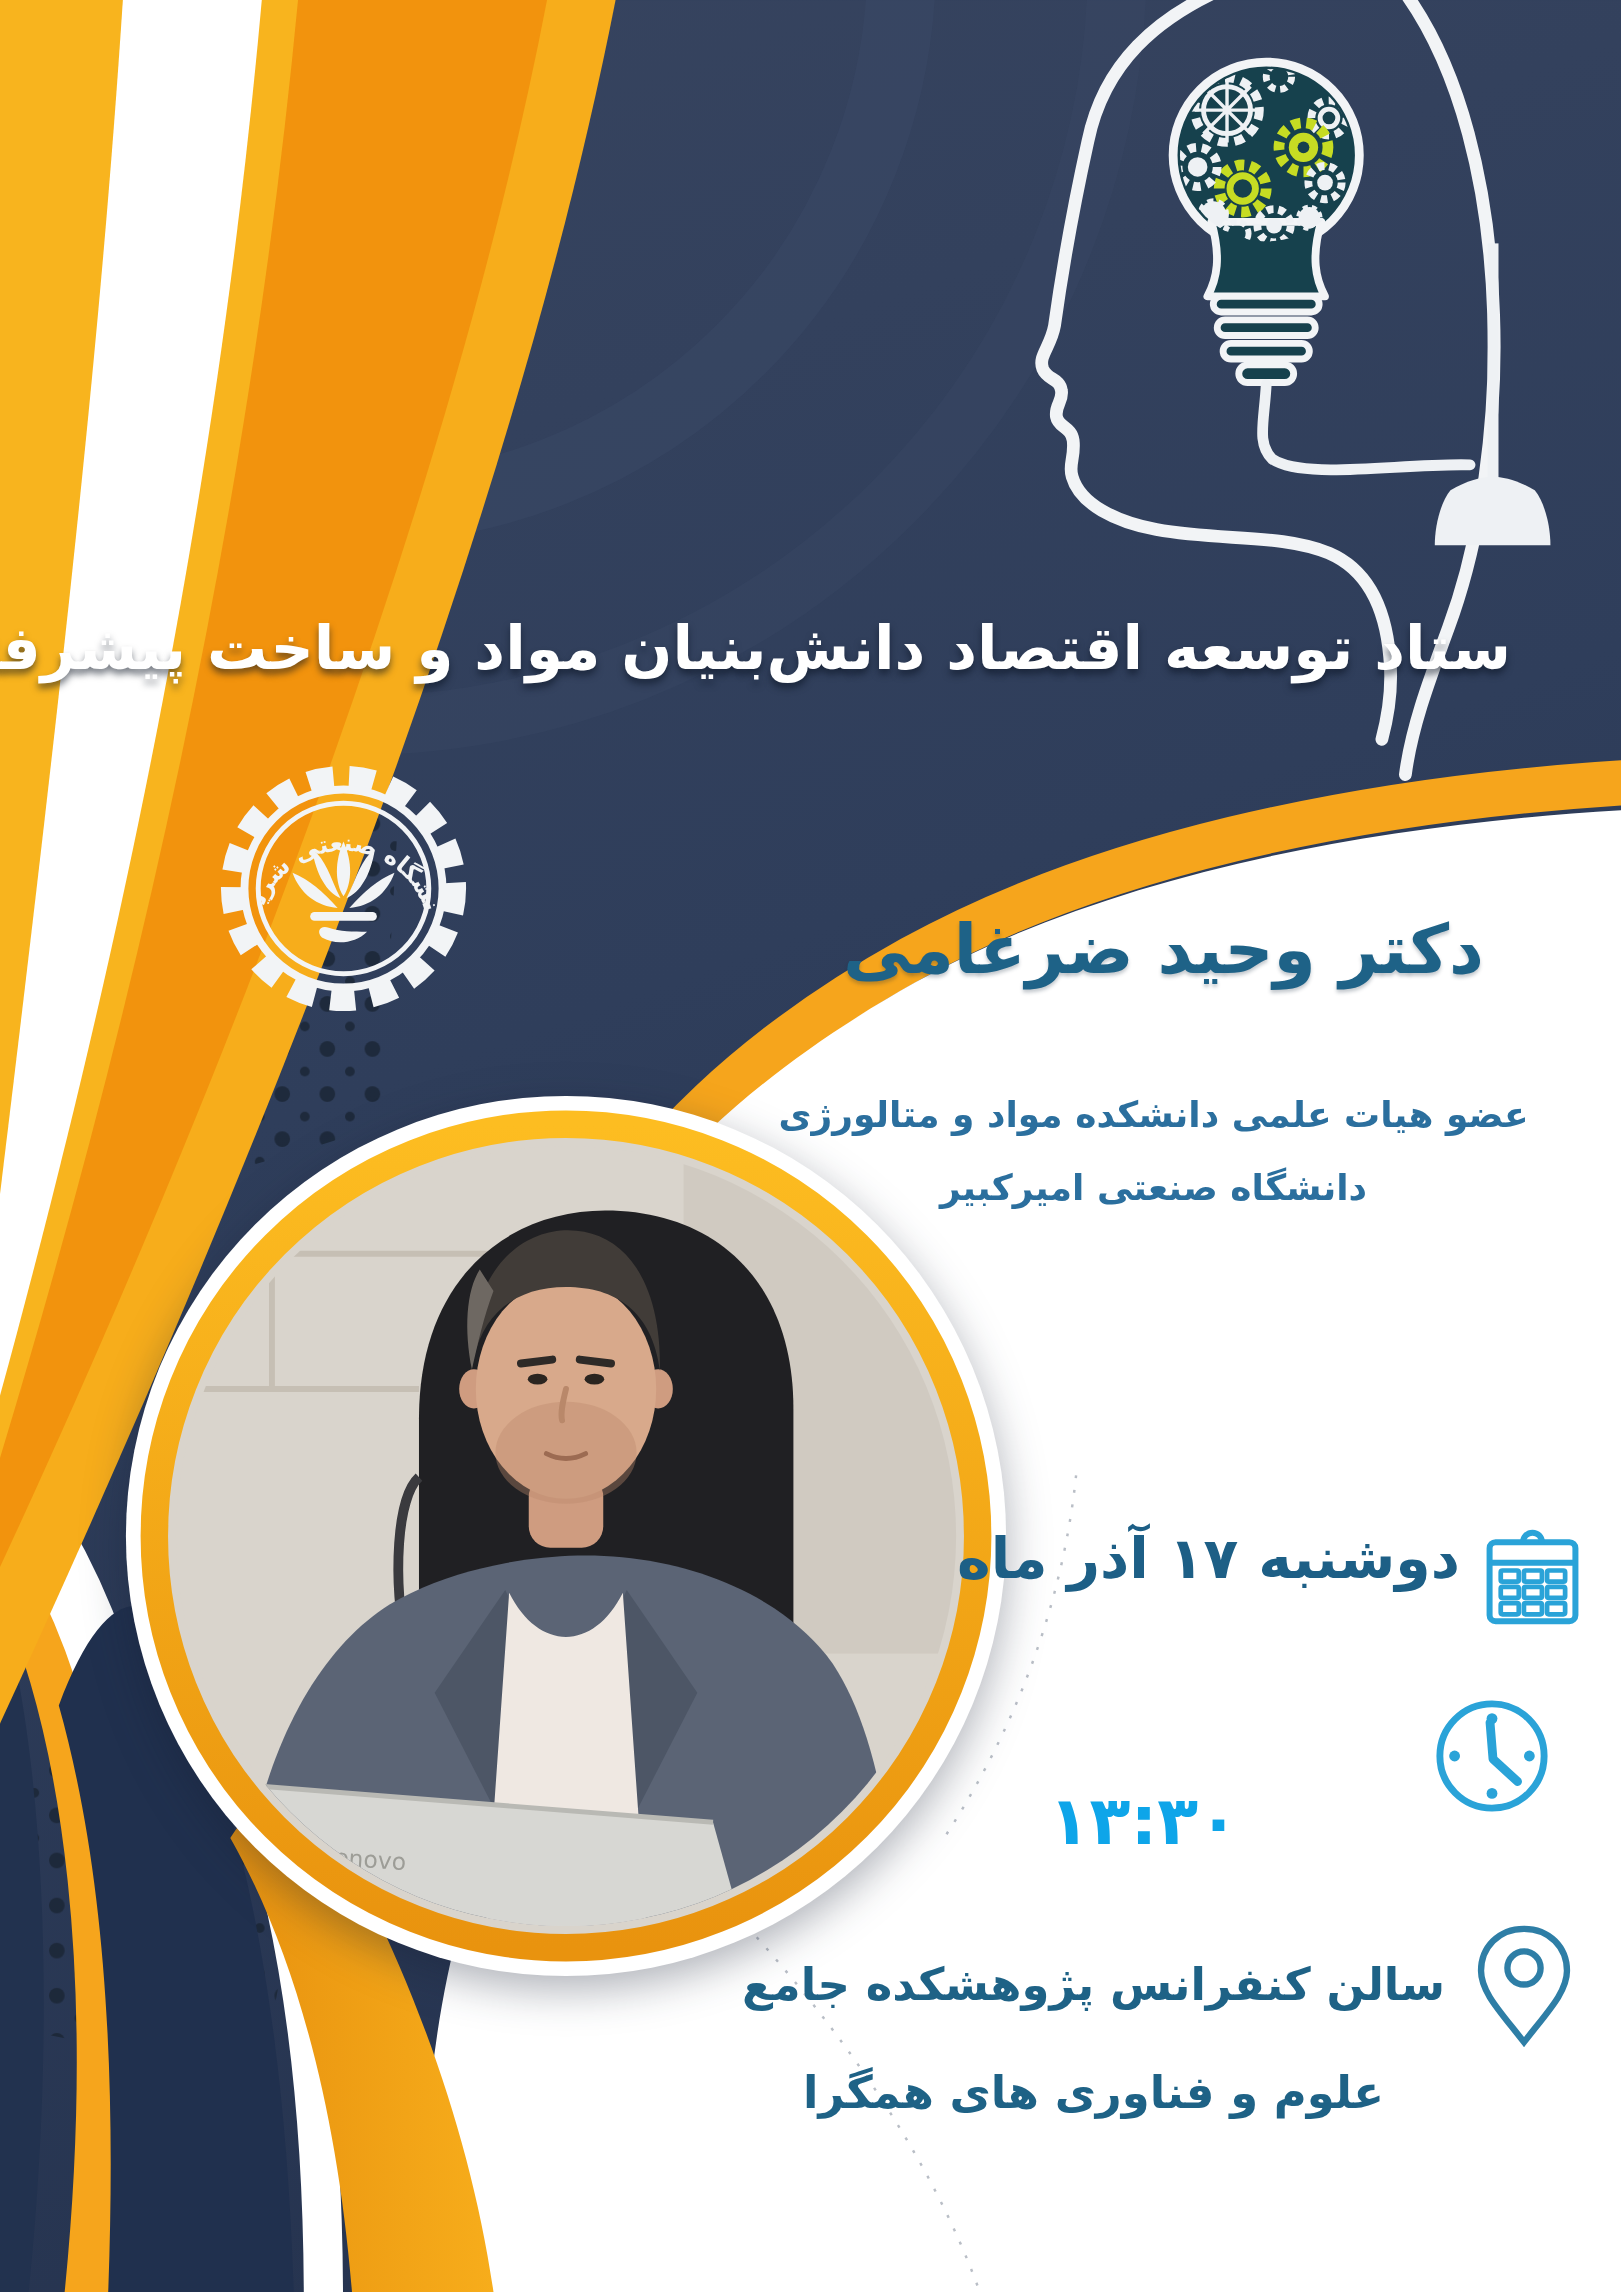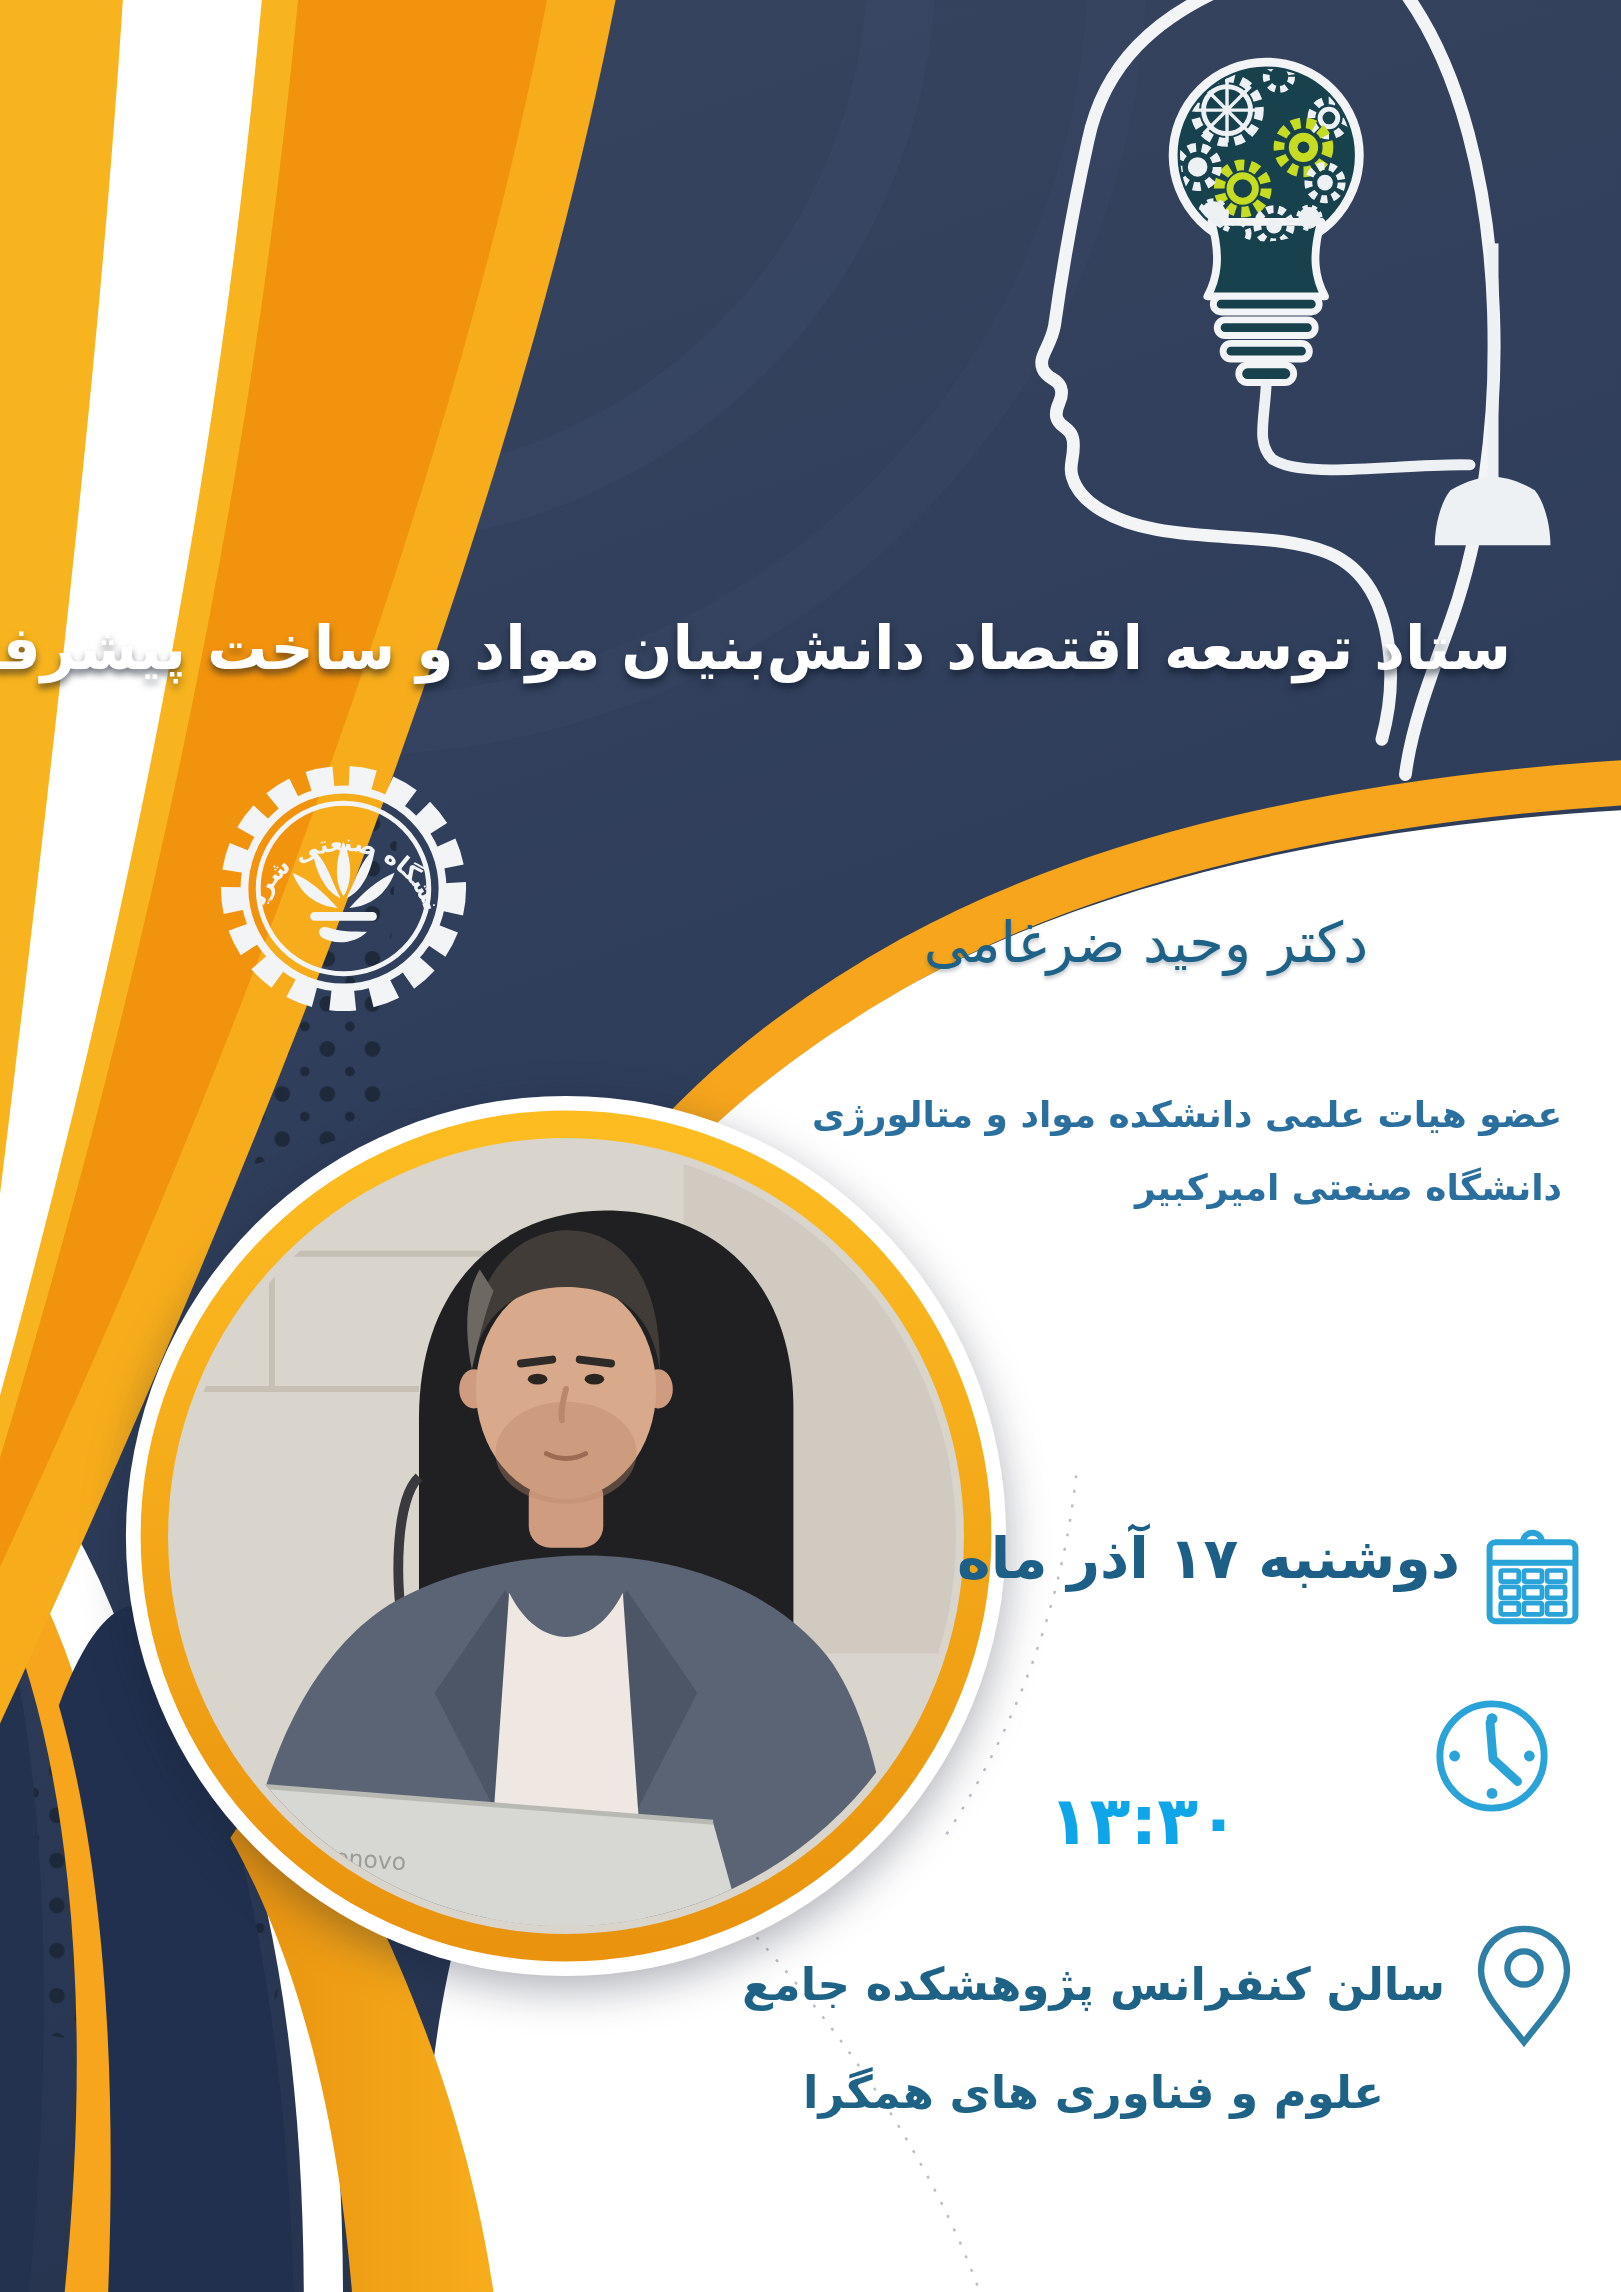--- a/index.html
+++ b/index.html
@@ -15,26 +15,26 @@
     top:461px;right:169px;
     font-size:59px;font-weight:700;color:#ffffff;white-space:nowrap;
     text-shadow:0 4.9px 7.8px rgba(10,18,32,.55);
   }
   .title2{
     top:613px;right:110px;
     font-size:60px;font-weight:700;color:#ffffff;white-space:nowrap;
     text-shadow:0 4.9px 7.8px rgba(10,18,32,.55);
   }
   .speaker-name{
-    top:910px;right:137px;width:676px;text-align:center;
-    font-size:56px;font-weight:400;color:#1e6287;white-space:nowrap;
+    top:910px;right:137px;width:676px;text-align:right;
+    font-size:68px;font-weight:700;color:#1e6287;white-space:nowrap;
     text-shadow:0 2.9px 3.9px rgba(20,40,60,.25);
   }
   .bio{
-    top:1078px;left:745px;width:817px;text-align:right;
+    top:1078px;left:745px;width:817px;text-align:center;
     font-size:36px;font-weight:700;color:#2b6f9e;line-height:73px;
   }
   .bio .para2{margin-top:35px;}
   .date-text{
     top:1525px;right:161px;font-size:57px;font-weight:700;color:#1d5f86;white-space:nowrap;
   }
   .time-text{
     top:1782px;right:382px;font-size:67px;font-weight:700;color:#0ea5e9;white-space:nowrap;letter-spacing:2px;
   }
   .loc{

